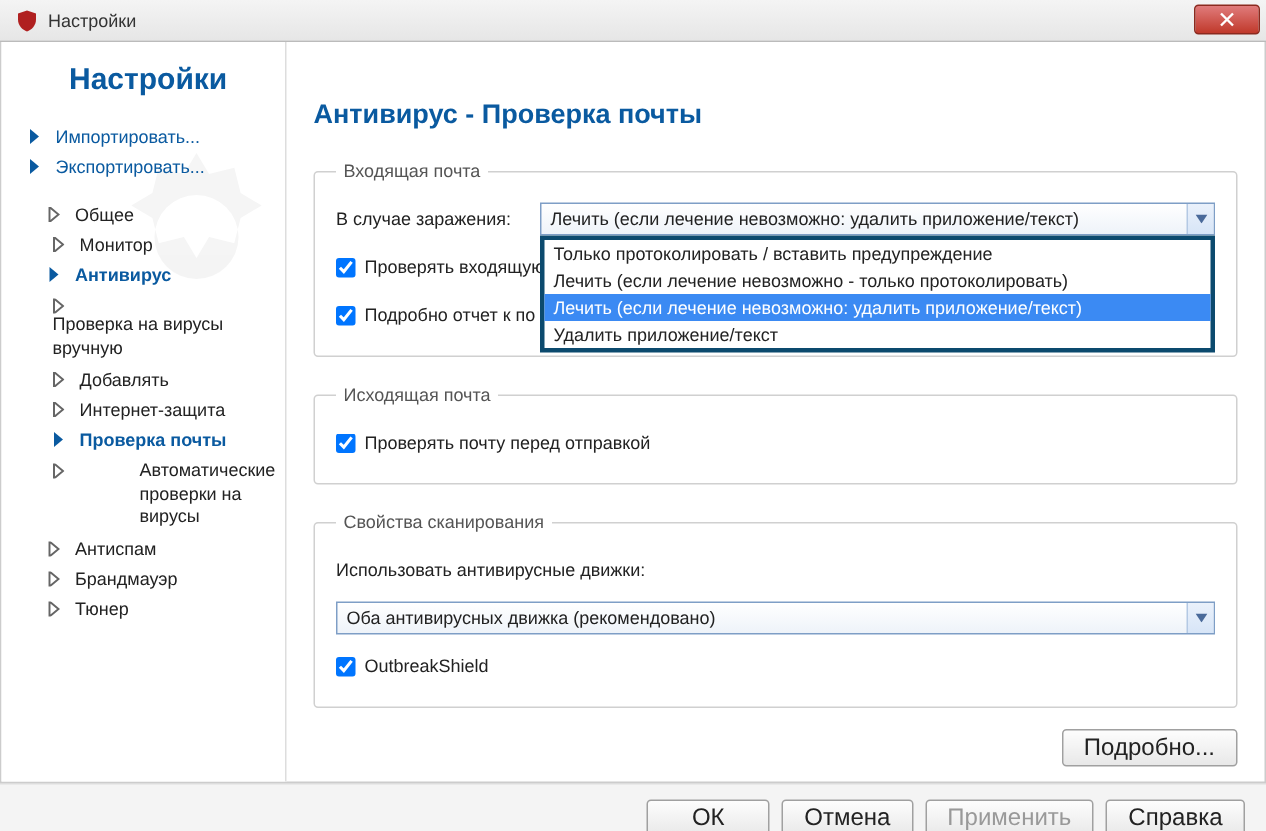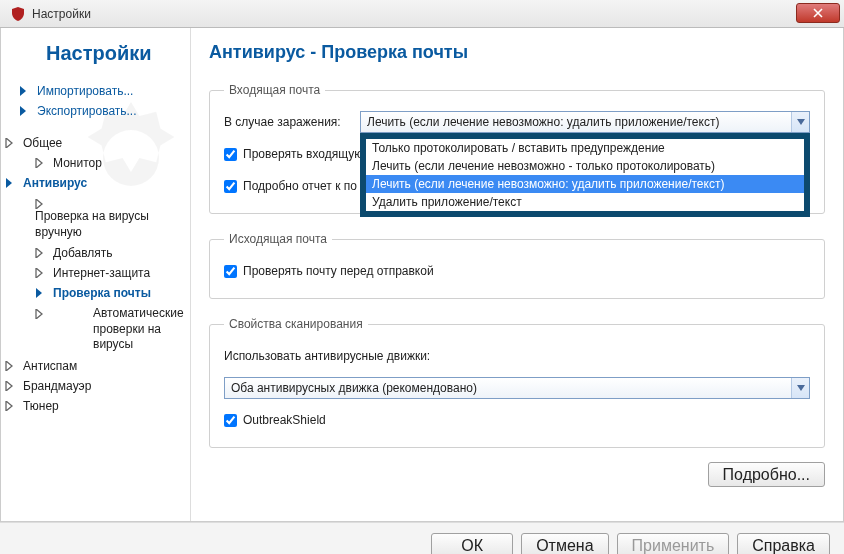--- a/index.html
+++ b/index.html
@@ -15,41 +15,41 @@
 
 .sidebar { width: 190px; background: #fff; border-right: 1px solid #ddd; padding: 10px 0 0 0; position: relative; overflow: hidden; }
 .sidebar .gear-bg { position: absolute; top: 60px; left: 60px; opacity: 0.06; z-index: 0; }
 .sidebar-header { color: #0a5aa0; font-size: 20px; font-weight: 600; padding: 4px 20px 16px 45px; position: relative; z-index: 1; }
 .side-link, .side-item { display: flex; align-items: center; padding: 3px 6px 3px 18px; position: relative; z-index: 1; cursor: pointer; }
 .side-link .tri, .side-item .tri { display: inline-flex; width: 12px; margin-right: 6px; }
 .side-link span.text { color: #0a5aa0; }
 .side-item span.text { color: #222; }
 .side-item.sel span.text { color: #0a5aa0; font-weight: bold; }
 .side-item.sub { padding-left: 34px; }
-.side-item.cat { padding-left: 4px; }
+.side-item.cat { padding-left: 31px; }
 .side-item.cat.sel span.text { color: #0a5aa0; font-weight: bold; }
 .side-spacer { height: 12px; }
 .tri svg { width: 8px; height: 10px; }
 
-.main { flex: 1; padding: 14px 18px; position: relative; }
+.main { flex: 1; padding: 14px 18px; position: relative; margin-top: 24px; }
 .page-title { color: #0a5aa0; font-size: 18px; font-weight: 600; margin-bottom: 20px; }
 
 fieldset { border: 1px solid #d0d0d0; border-radius: 3px; padding: 14px 14px 16px; margin-bottom: 18px; position: relative; }
 legend { padding: 0 5px; color: #555; font-size: 12px; }
 
 .row { display: flex; align-items: center; margin-bottom: 10px; min-height: 22px; }
 .row:last-child { margin-bottom: 0; }
 .lbl { margin-right: 8px; color: #222; }
 .chk { margin-right: 6px; }
 
 .combo { flex: 1; height: 22px; border: 1px solid #7e9ec6; background: linear-gradient(#fff, #eef3f9); display: flex; align-items: center; padding: 0 6px; font-size: 12px; color: #222; position: relative; cursor: pointer; }
 .combo .arrow { position: absolute; right: 0; top: 0; bottom: 0; width: 18px; border-left: 1px solid #b4c9e4; display: flex; align-items: center; justify-content: center; background: linear-gradient(#eaf1fb, #d7e5f7); }
 .combo.wide { width: 100%; }
 
-.dropdown-panel { position: absolute; left: 136px; right: 0px; top: 22px; background: #fff; border: 6px solid #0c4a6e; z-index: 10; }
+.dropdown-panel { position: absolute; left: 136px; right: 0px; top: 22px; background: #fff; border: 3px solid #0c4a6e; z-index: 10; }
 .dropdown-panel .opt { padding: 2px 6px; font-size: 12px; color: #222; cursor: pointer; white-space: nowrap; }
 .dropdown-panel .opt.highlight { background: #3b8af3; color: #fff; }
 
 .btn { height: 25px; padding: 0 14px; background: linear-gradient(#fdfdfd, #e8e8e8); border: 1px solid #a0a0a0; border-radius: 3px; font-size: 16px; color: #222; cursor: pointer; }
 .btn:disabled, .btn.disabled { color: #999; cursor: default; }
 .details-row { display: flex; justify-content: flex-end; margin-top: -4px; }
 
 .footer { height: 46px; border-top: 1px solid #ddd; background: #f4f4f4; display: flex; align-items: center; justify-content: flex-end; gap: 8px; padding: 0 14px; }
 .footer .btn { min-width: 82px; }
 

